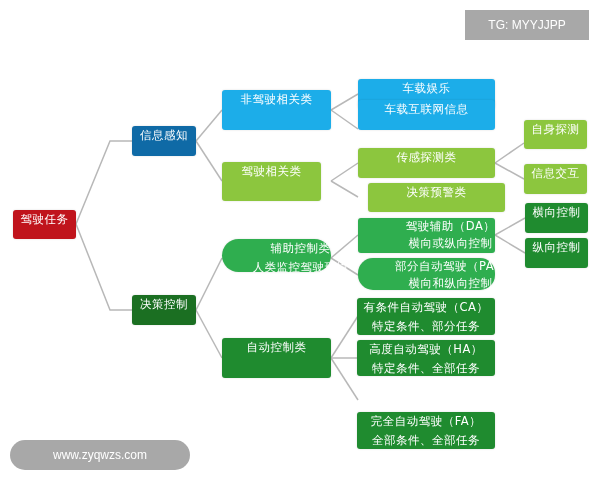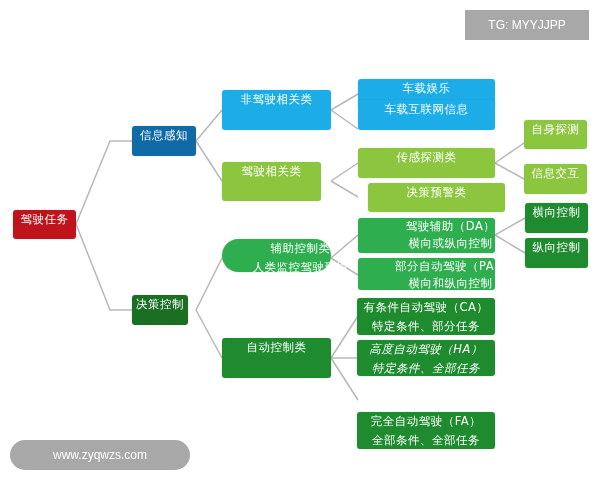--- a/index.html
+++ b/index.html
@@ -67,21 +67,21 @@
 <div class="badge" style="left:465px; top:10px; width:124px; height:30px;">TG: MYYJJPP</div>
 <div class="badge" style="left:10px; top:440px; width:180px; height:30px;border-radius:15px;">www.zyqwzs.com</div>
 
 <div class="node red" style="left:13px; top:210px; width:63px; height:29px;">
   <span>驾驶任务</span>
 </div>
 
 <div class="node dblue" style="left:132px; top:126px; width:64px; height:30px;">
   <span>信息感知</span>
 </div>
-<div class="node ddgreen" style="left:132px; top:295px; width:56px; height:30px;">
+<div class="node ddgreen" style="left:132px; top:295px; width:64px; height:30px;">
   <span>决策控制</span>
 </div>
 
 <div class="node lblue" style="left:222px; top:90px; width:109px; height:40px;">
   <span>非驾驶相关类</span>
 </div>
 <div class="node lgreen" style="left:222px; top:162px; width:99px; height:39px;">
   <span>驾驶相关类</span>
 </div>
 <div class="node mgreen" style="left:222px; top:239px; width:109px; height:33px;border-radius:17px;">
@@ -102,29 +102,29 @@
 <div class="node lgreen" style="left:358px; top:148px; width:137px; height:30px;">
   <span>传感探测类</span>
 </div>
 <div class="node lgreen" style="left:368px; top:183px; width:137px; height:29px;">
   <span>决策预警类</span>
 </div>
 <div class="node mgreen" style="left:358px; top:218px; width:137px; height:35px; line-height:17px;">
   <span>驾驶辅助（DA）</span>
   <span>横向或纵向控制</span>
 </div>
-<div class="node mgreen" style="left:358px; top:258px; width:137px; height:32px; line-height:17px;">
+<div class="node mgreen" style="left:358px; top:258px; width:137px; height:32px; line-height:17px;border-radius:15px;">
   <span>部分自动驾驶（PA）</span>
   <span>横向和纵向控制</span>
 </div>
 <div class="node dgreen" style="left:357px; top:298px; width:138px; height:37px;">
   <span>有条件自动驾驶（CA）</span>
   <span>特定条件、部分任务</span>
 </div>
-<div class="node dgreen" style="left:357px; top:340px; width:138px; height:36px;font-style:italic;">
+<div class="node dgreen" style="left:357px; top:340px; width:138px; height:36px;">
   <span>高度自动驾驶（HA）</span>
   <span>特定条件、全部任务</span>
 </div>
 <div class="node dgreen" style="left:357px; top:380px; width:138px; height:37px;margin-top:32px;">
   <span>完全自动驾驶（FA）</span>
   <span>全部条件、全部任务</span>
 </div>
 
 <div class="node lgreen" style="left:524px; top:120px; width:63px; height:29px;">
   <span>自身探测</span>

